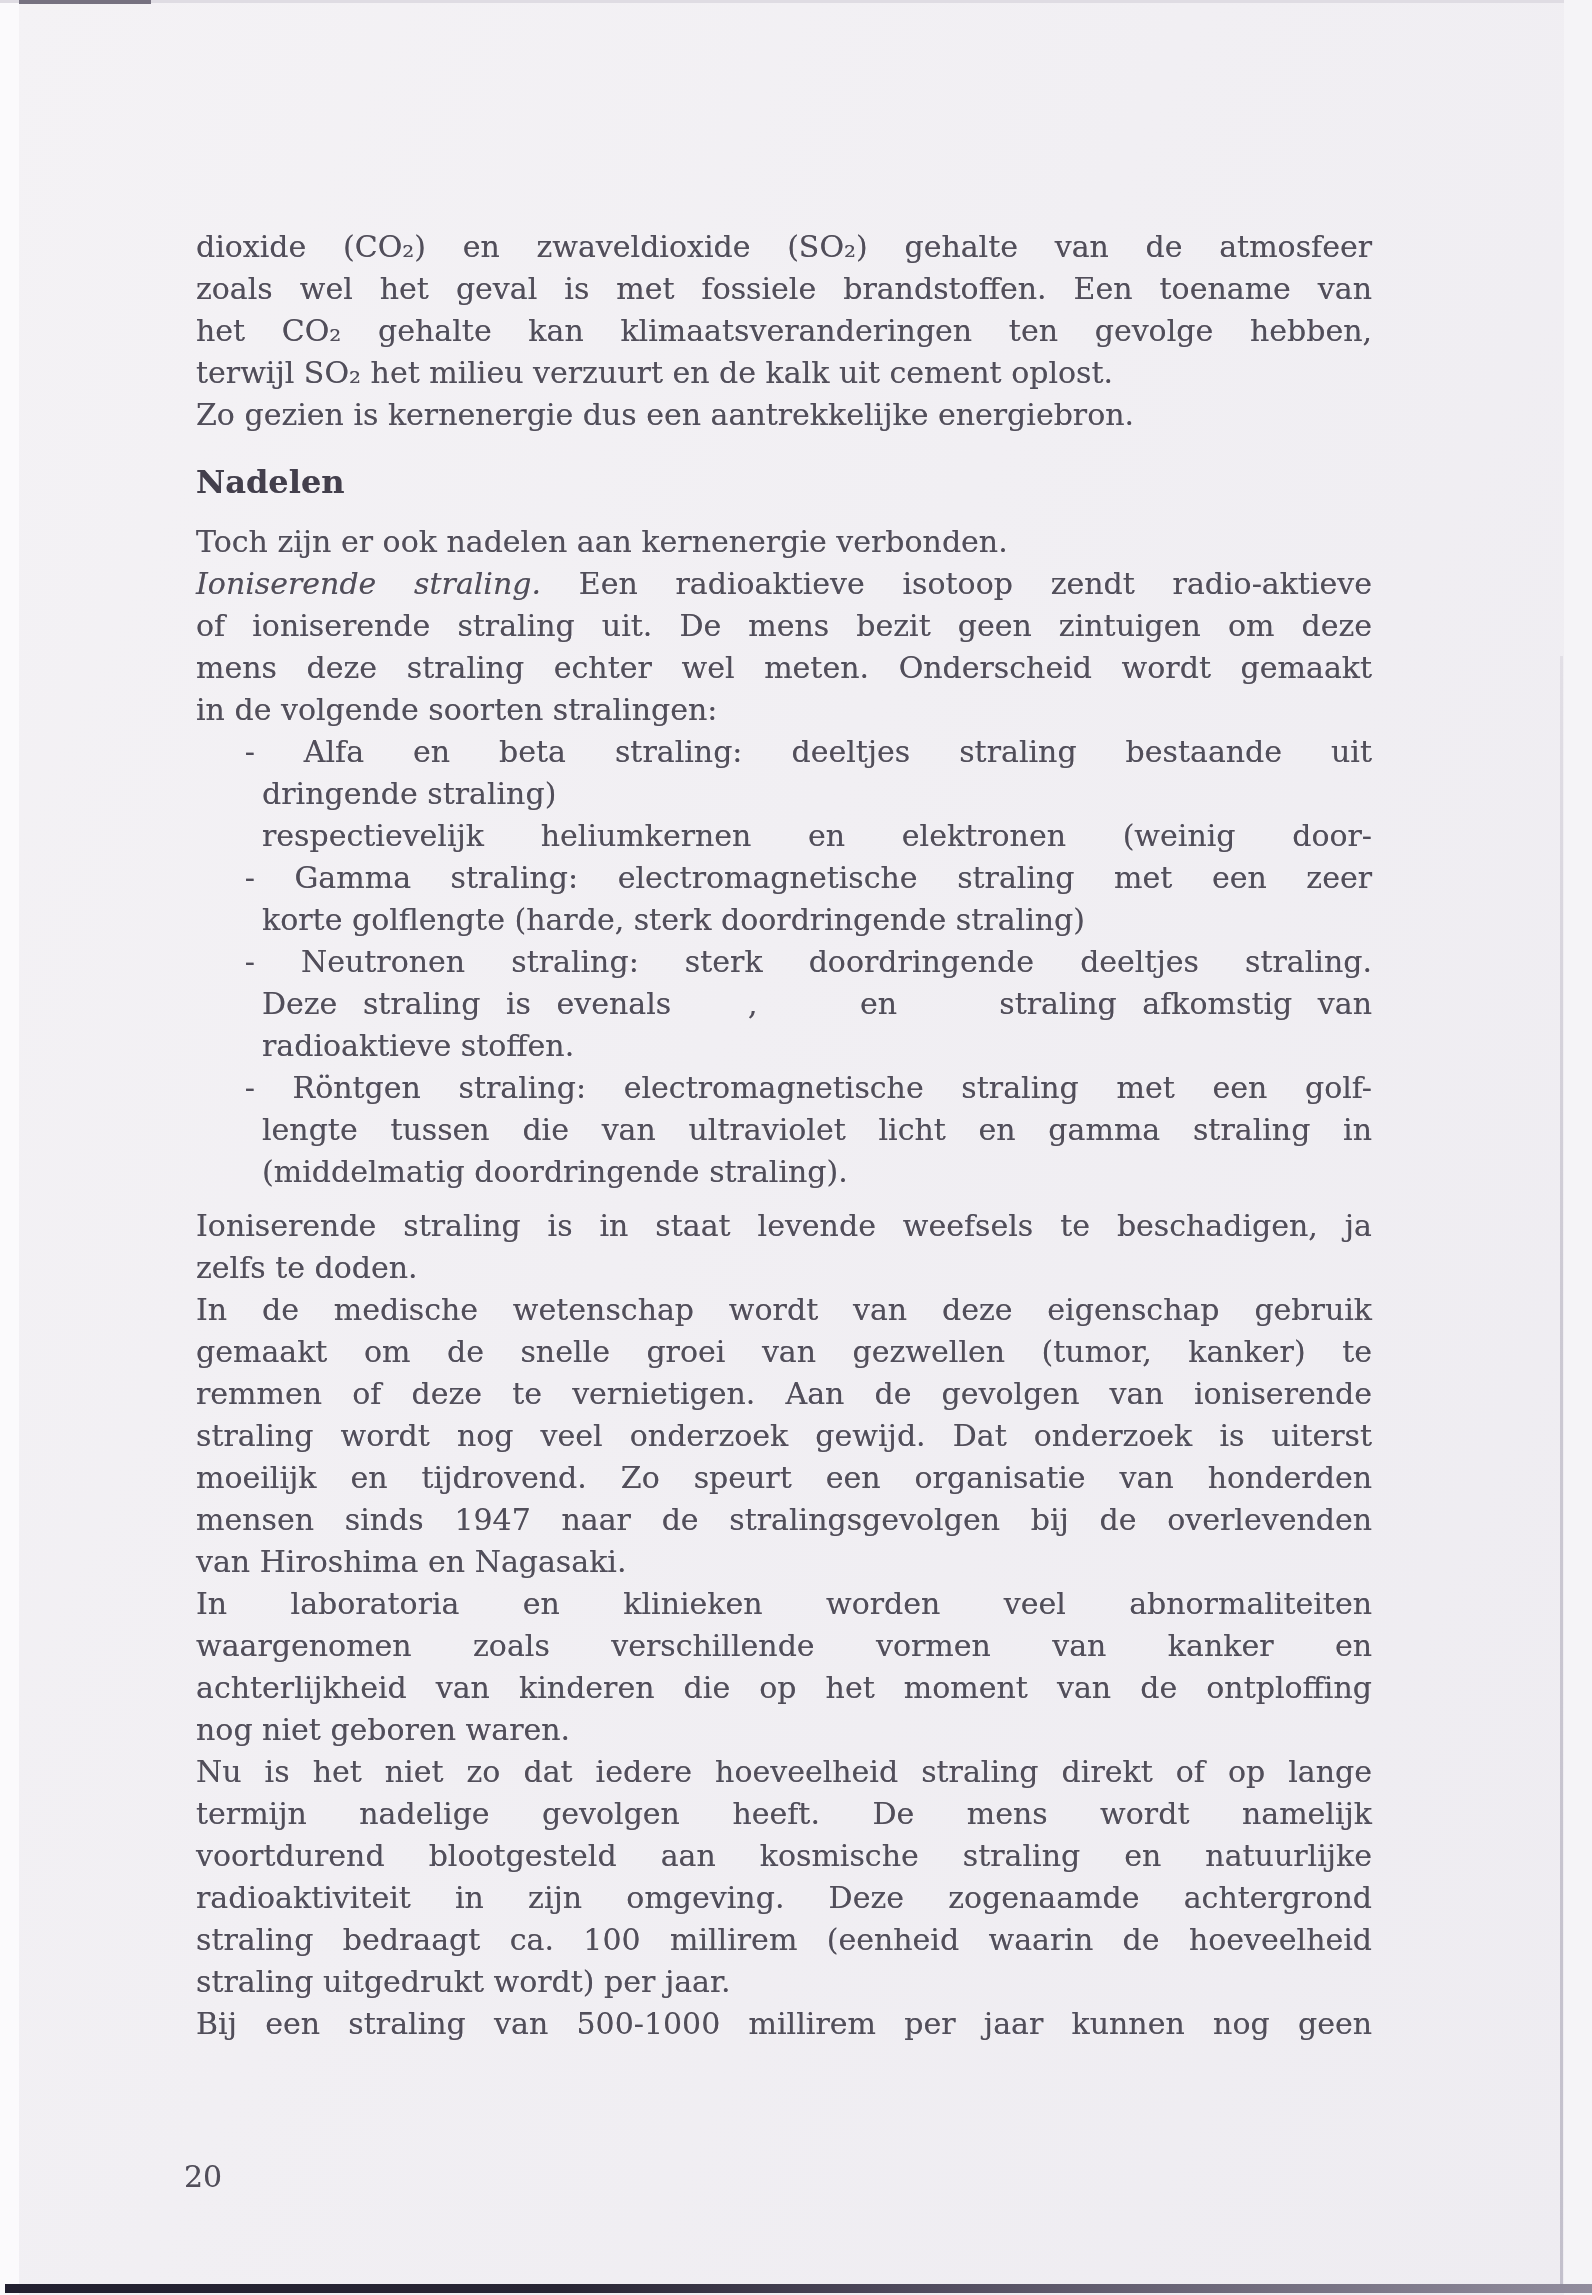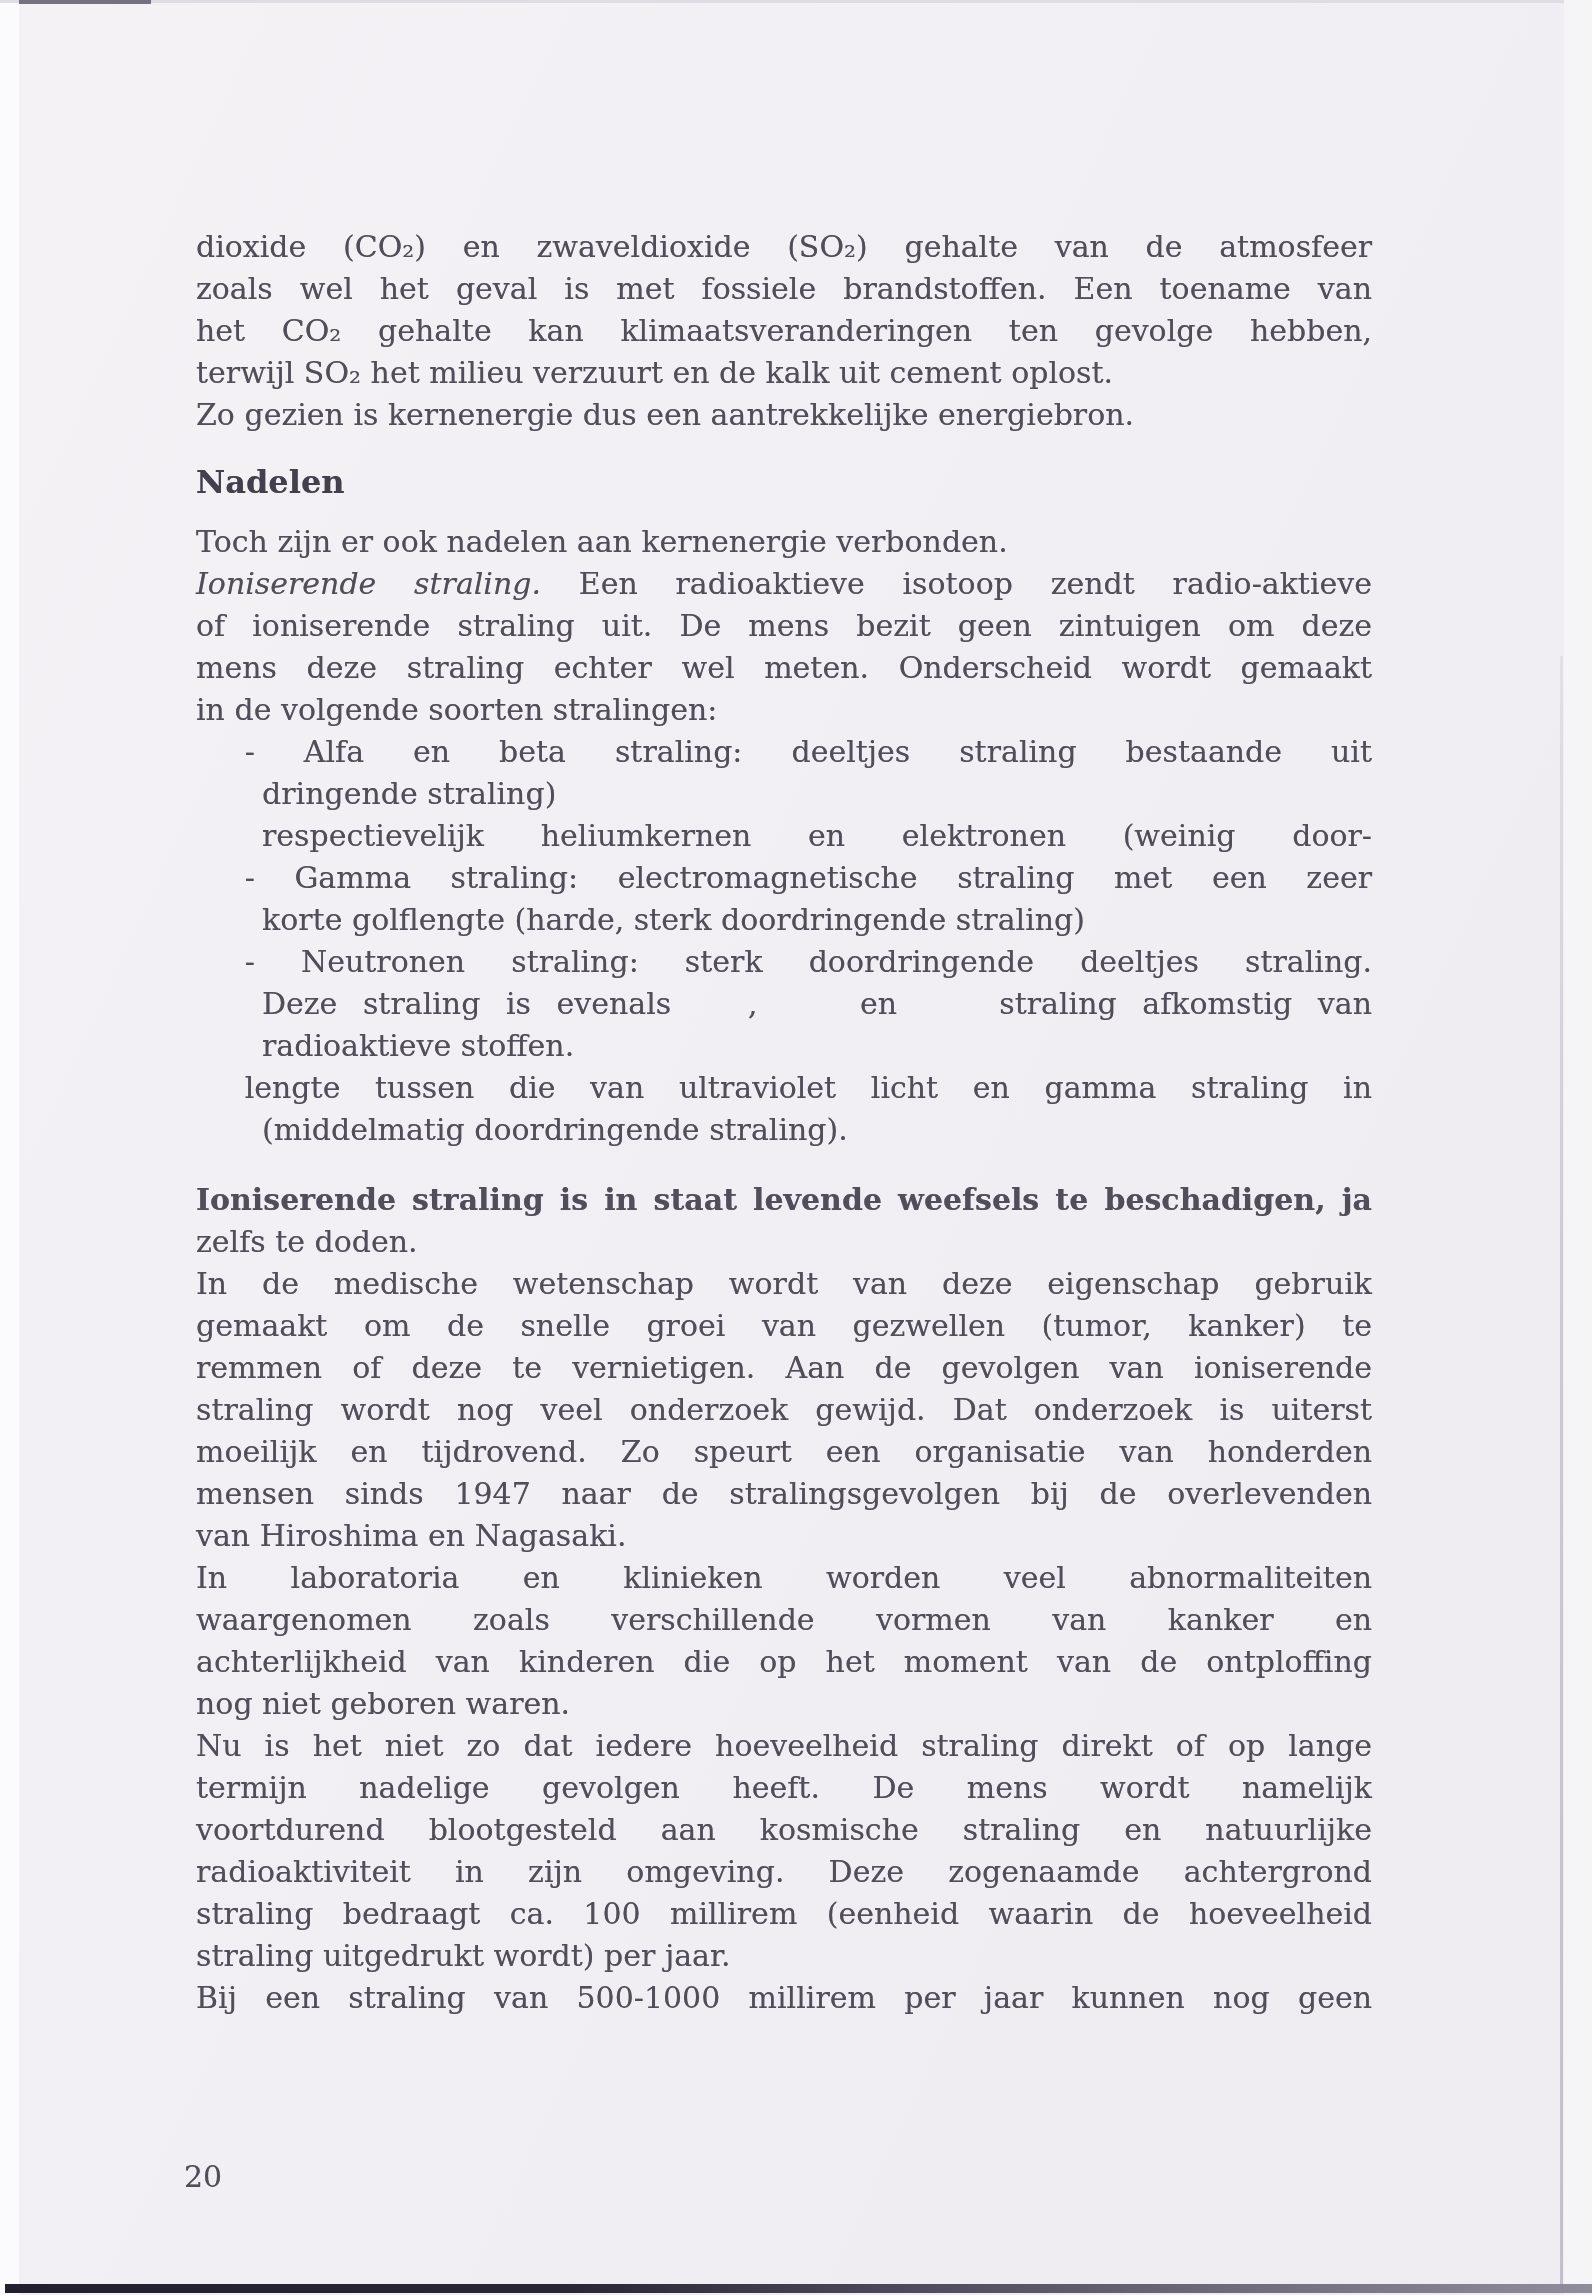--- a/index.html
+++ b/index.html
@@ -26,21 +26,21 @@
   }
   .ln{text-align:justify;text-align-last:justify;text-justify:inter-word;}
   .ln.end{text-align-last:left;}
   .head{
     font-weight:bold;color:#433f4c;font-size:32px;line-height:42px;
     margin:25px 0 18px 0;
   }
   .it{font-style:italic;margin-top:44px;}
   .li{margin-left:66px;}
   .li .ln:first-child{text-indent:-17.3px;}
-  .gap{margin-top:28px;font-weight:bold;}
+  .gap{margin-top:12px;}
   .pageno{position:absolute;left:184px;top:2156px;font-size:30px;line-height:42px;
     text-shadow:0 0 0.5px rgba(81,78,90,0.55);}
 </style>
 </head>
 <body>
 
 <div class="page">
 
   <div class="left-strip"></div>
   <div class="top-line"></div>
@@ -74,20 +74,21 @@
     <div class="li">
       <div class="ln">- Gamma straling: electromagnetische straling met een zeer</div>
       <div class="ln end">korte golflengte (harde, sterk doordringende straling)</div>
     </div>
     <div class="li">
       <div class="ln">- Neutronen straling: sterk doordringende deeltjes straling.</div>
       <div class="ln">Deze straling is evenals&nbsp;&nbsp; ,&nbsp;&nbsp;&nbsp; en&nbsp;&nbsp;&nbsp; straling afkomstig van</div>
       <div class="ln end">radioaktieve stoffen.</div>
     </div>
     <div class="li">
+      <div class="ln">- Röntgen straling: electromagnetische straling met een golf-</div>
       <div class="ln">lengte tussen die van ultraviolet licht en gamma straling in</div>
       <div class="ln end">(middelmatig doordringende straling).</div>
     </div>
 
     <div class="ln gap">Ioniserende straling is in staat levende weefsels te beschadigen, ja</div>
     <div class="ln end">zelfs te doden.</div>
 
     <div class="ln">In de medische wetenschap wordt van deze eigenschap gebruik</div>
     <div class="ln">gemaakt om de snelle groei van gezwellen (tumor, kanker) te</div>
     <div class="ln">remmen of deze te vernietigen. Aan de gevolgen van ioniserende</div>

